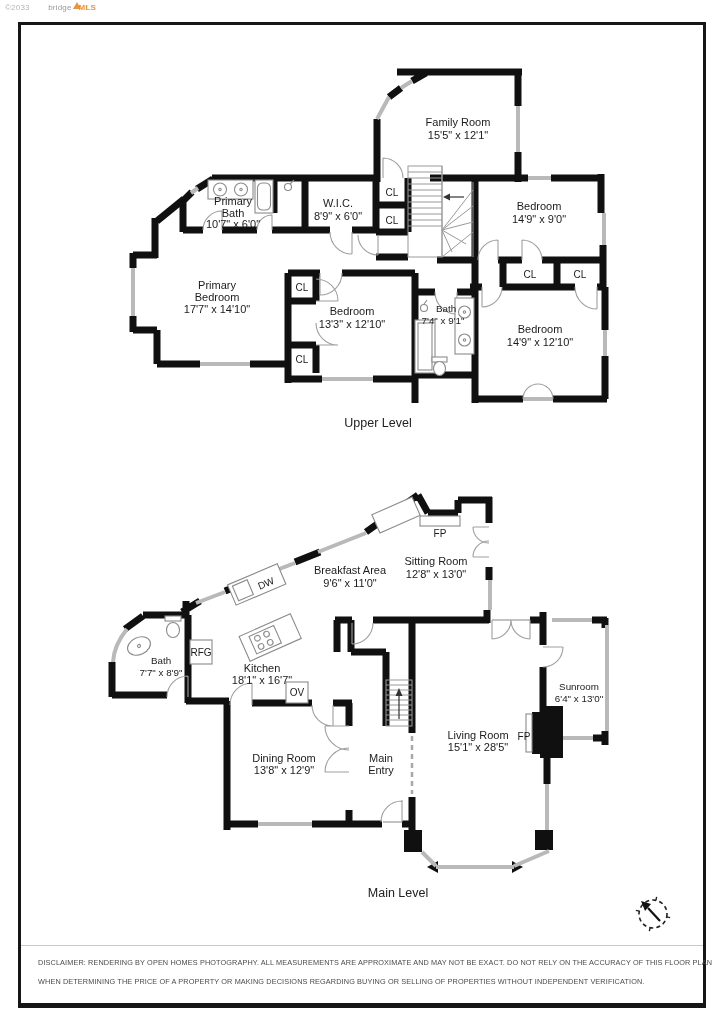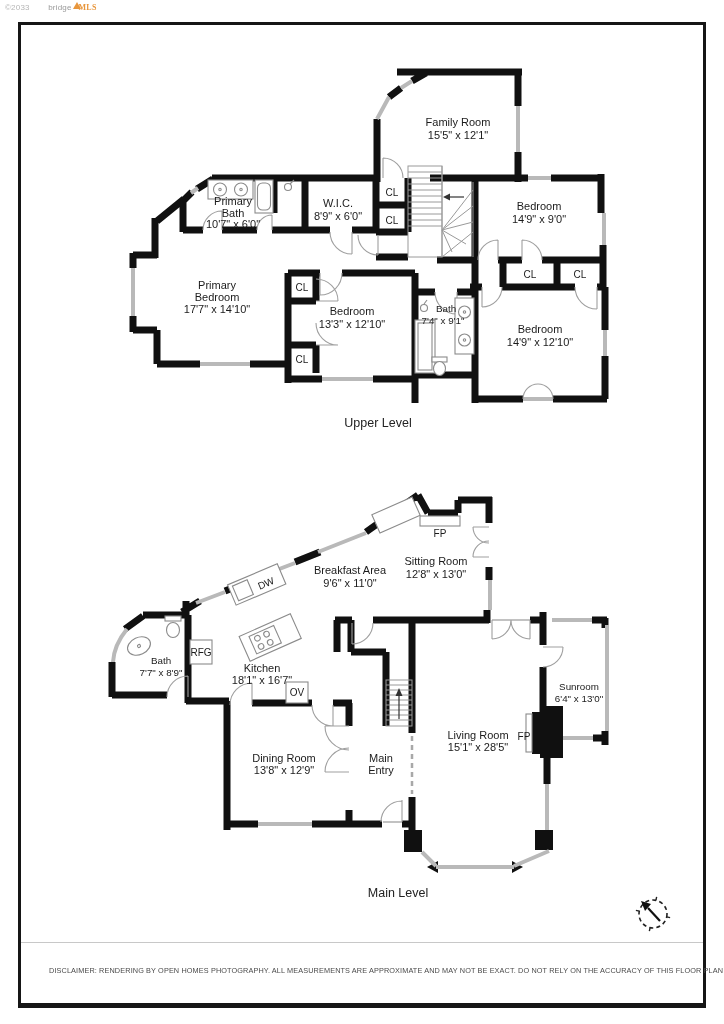--- a/index.html
+++ b/index.html
@@ -1,24 +1,24 @@
 <!DOCTYPE html>
 <html><head>
 <meta charset="utf-8">
 <style>
   html,body{margin:0;padding:0;background:#ffffff;}
   body{width:724px;height:1024px;position:relative;font-family:"Liberation Sans",sans-serif;overflow:hidden;}
   .frame{position:absolute;left:18px;top:22px;width:682px;height:978px;border:3px solid #161616;border-bottom-width:5px;background:#ffffff;}
   .watermark{position:absolute;top:3px;left:5px;font-size:8px;color:#b5b5b5;letter-spacing:.2px;z-index:5;}
   .watermark .brand{color:#9a9a9a;padding-left:16px;}
   .watermark .logo{display:inline-block;width:0;height:0;border-left:4px solid transparent;border-right:4px solid transparent;border-bottom:7px solid #e8963c;margin:0 -2px 0 1px;transform:translateY(-1px);}
-  .watermark .brandbold{color:#e8963c;font-weight:bold;font-family:Liberation Serif, serif;}
+  .watermark .brandbold{color:#e8963c;font-weight:bold;}
   .plan-svg{position:absolute;left:0;top:0;width:724px;height:1024px;z-index:2;}
   .disclaimer{position:absolute;left:21px;right:21px;bottom:27px;border-top:1px solid #c8c8c8;padding:5px 12px 4px 12px;z-index:3;background:#fff;}
-  .disclaimer p{margin:16px;font-size:7.3px;line-height:13.5px;color:#4a4a4a;letter-spacing:.12px;white-space:nowrap;}
+  .disclaimer p{margin:5px;font-size:7.3px;line-height:13.5px;color:#4a4a4a;letter-spacing:.12px;white-space:nowrap;}
   
   .wall{stroke:#101010;stroke-width:7;fill:none;stroke-linecap:butt;}
   .win{stroke:#b9b9b9;stroke-width:4;fill:none;}
   .win-thin{stroke:#c2c2c2;stroke-width:2;fill:none;}
   .door{stroke:#9f9f9f;stroke-width:1.1;fill:none;}
   .fix{stroke:#8b8b8b;stroke-width:1.1;fill:#ffffff;}
   .stair{stroke:#9a9a9a;stroke-width:1;fill:none;}
   .dash{stroke:#a8a8a8;stroke-width:2.5;fill:none;stroke-dasharray:5 4;}
   .blk{fill:#101010;stroke:none;}
   text{fill:#1b1b1b;}
@@ -299,13 +299,14 @@
     <g transform="rotate(12 653 914)">
       <path d="M653,900 V896.5 M667,914 H670.5 M653,928 V931.5 M639,914 H635.5" stroke="#222" stroke-width="1.4" fill="none"></path>
     </g>
     <path d="M660,921 L648,908" stroke="#111" stroke-width="2.2" fill="none"></path>
     <polygon points="641,901 651,904 645,911" fill="#111"></polygon>
   </g>
 </svg>
 
 <div class="disclaimer">
   <p>DISCLAIMER: RENDERING BY OPEN HOMES PHOTOGRAPHY. ALL MEASUREMENTS ARE APPROXIMATE AND MAY NOT BE EXACT. DO NOT RELY ON THE ACCURACY OF THIS FLOOR PLAN</p>
+  <p>WHEN DETERMINING THE PRICE OF A PROPERTY OR MAKING DECISIONS REGARDING BUYING OR SELLING OF PROPERTIES WITHOUT INDEPENDENT VERIFICATION.</p>
 </div>
 
 </body></html>

